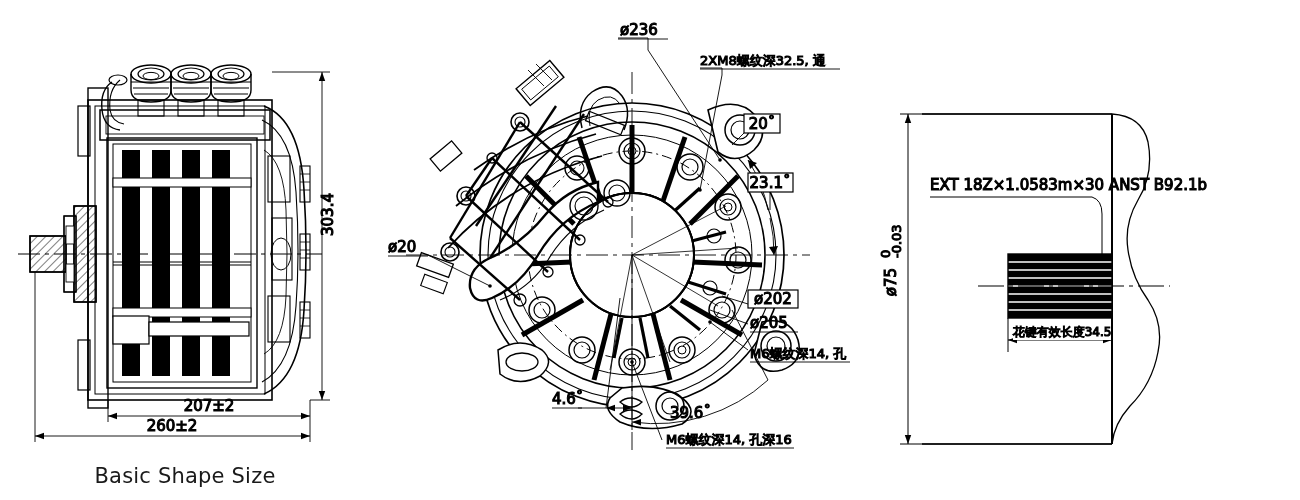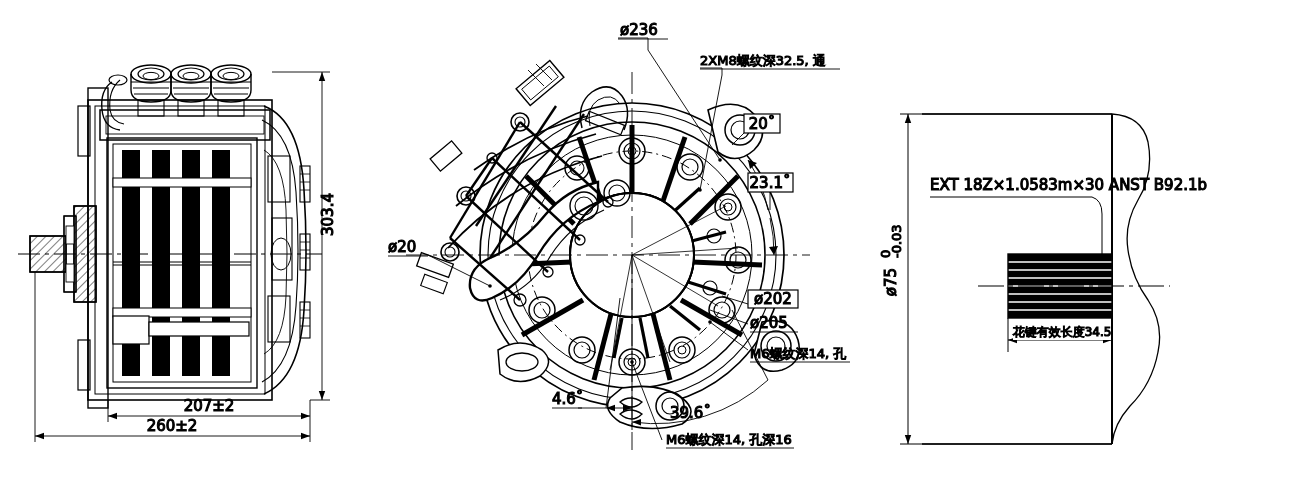--- a/index.html
+++ b/index.html
@@ -204,20 +204,21 @@
           <line x1="35" y1="262" x2="35" y2="432"></line>
           <line x1="310" y1="412" x2="310" y2="432"></line>
           <line x1="35" y1="426" x2="310" y2="426"></line>
           <path d="M35 426 l9 -3.2 v6.4 z" fill="#000" stroke="none"></path>
           <path d="M310 426 l-9 -3.2 v6.4 z" fill="#000" stroke="none"></path>
         </g>
         <text class="dimtext" x="172" y="421" text-anchor="middle">260±2</text>
 
       </g>
     </svg>
+    <div class="caption">Basic Shape Size</div>
   </div>
 
   <div class="panel" id="panel-middle">
     <svg width="510" height="500" viewBox="0 0 510 500">
       <g stroke="#000" fill="none" stroke-width="1.1">
 
         <g>
           <circle cx="262" cy="245" r="152" stroke-width="1.7"></circle>
           <circle cx="262" cy="245" r="144" stroke-width="1.1"></circle>
           <circle cx="262" cy="245" r="133" stroke-width="1.6"></circle>

